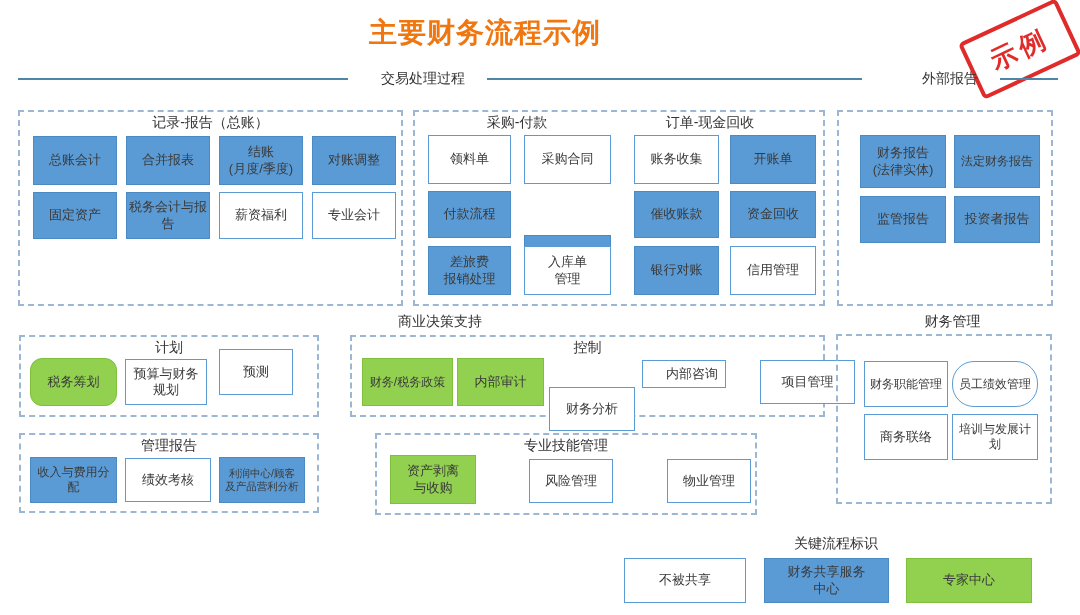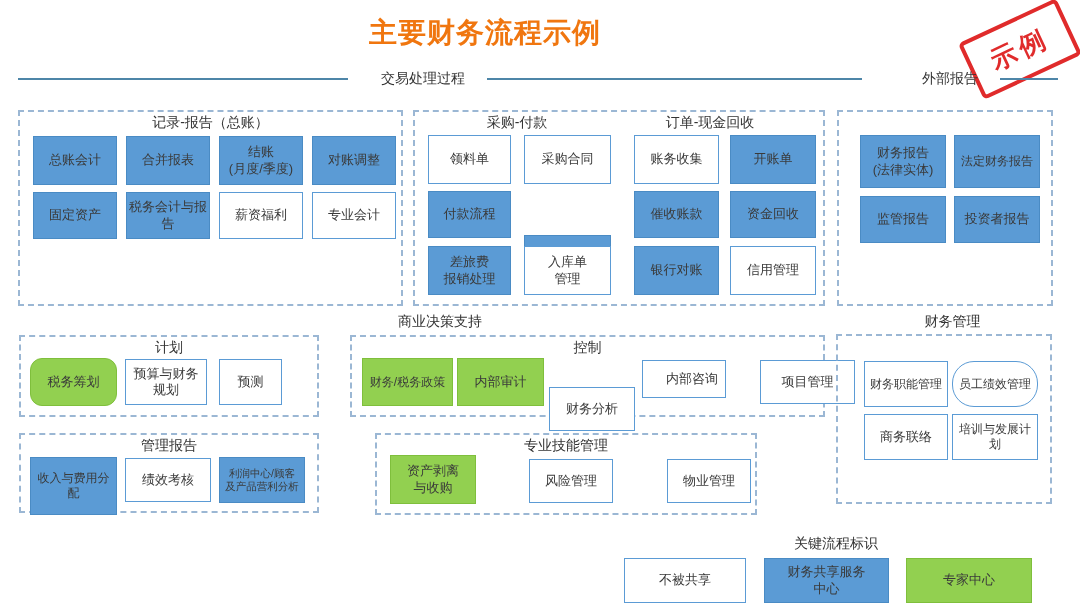--- a/index.html
+++ b/index.html
@@ -90,43 +90,43 @@
   </div>
 
   <div class="sec-label" style="left:380px;top:313px;width:120px;">商业决策支持</div>
   <div class="sec-label" style="left:895px;top:313px;width:115px;">财务管理</div>
 
   <div class="group" style="left:19px;top:335px;width:300px;height:82px;">
     <div class="group-header">计划</div>
     <div class="box green" style="left:9px;top:21px;width:87px;height:48px;border-radius:12px;">税务筹划</div>
     <div class="box white" style="left:104px;top:22px;width:82px;height:46px;">预算与财务
 规划</div>
-    <div class="box white" style="left:198px;top:22px;width:63px;height:46px;">预测</div>
+    <div class="box white" style="left:198px;top:12px;width:74px;height:46px;">预测</div>
   </div>
 
   <div class="group" style="left:350px;top:335px;width:475px;height:82px;">
     <div class="group-header">控制</div>
     <div class="box sm green" style="left:10px;top:21px;width:91px;height:48px;">财务/税务政策</div>
     <div class="box green" style="left:105px;top:21px;width:87px;height:48px;">内部审计</div>
     <div class="box white" style="left:197px;top:23px;width:86px;height:44px;margin-top:27px;">财务分析</div>
-    <div class="box white" style="left:290px;top:23px;width:84px;height:38px;padding-left:16px;">内部咨询</div>
+    <div class="box white" style="left:290px;top:23px;width:84px;height:28px;padding-left:16px;">内部咨询</div>
     <div class="box white" style="left:388px;top:23px;width:95px;height:44px;margin-left:20px;">项目管理</div>
   </div>
 
   <div class="group" style="left:836px;top:334px;width:216px;height:170px;">
     <div class="box sm white" style="left:26px;top:25px;width:84px;height:46px;">财务职能管理</div>
     <div class="box sm white" style="left:114px;top:25px;width:86px;height:46px;border-radius:22px;">员工绩效管理</div>
     <div class="box white" style="left:26px;top:78px;width:84px;height:46px;">商务联络</div>
     <div class="box sm white" style="left:114px;top:78px;width:86px;height:46px;">培训与发展计
 划</div>
   </div>
 
   <div class="group" style="left:19px;top:433px;width:300px;height:80px;">
     <div class="group-header">管理报告</div>
-    <div class="box sm blue" style="left:9px;top:22px;width:87px;height:58px;">收入与费用分
+    <div class="box sm blue" style="left:9px;top:22px;width:87px;height:46px;">收入与费用分
 配</div>
     <div class="box white" style="left:104px;top:23px;width:86px;height:44px;">绩效考核</div>
     <div class="box xs blue" style="left:198px;top:22px;width:86px;height:46px;">利润中心/顾客
 及产品营利分析</div>
   </div>
 
   <div class="group" style="left:375px;top:433px;width:382px;height:82px;">
     <div class="group-header">专业技能管理</div>
     <div class="box green" style="left:13px;top:20px;width:86px;height:49px;">资产剥离
 与收购</div>

